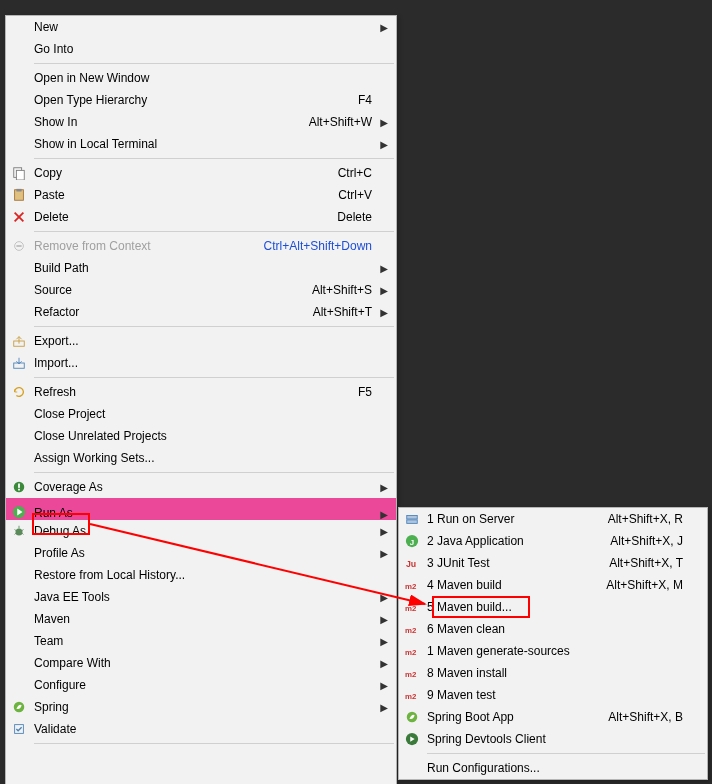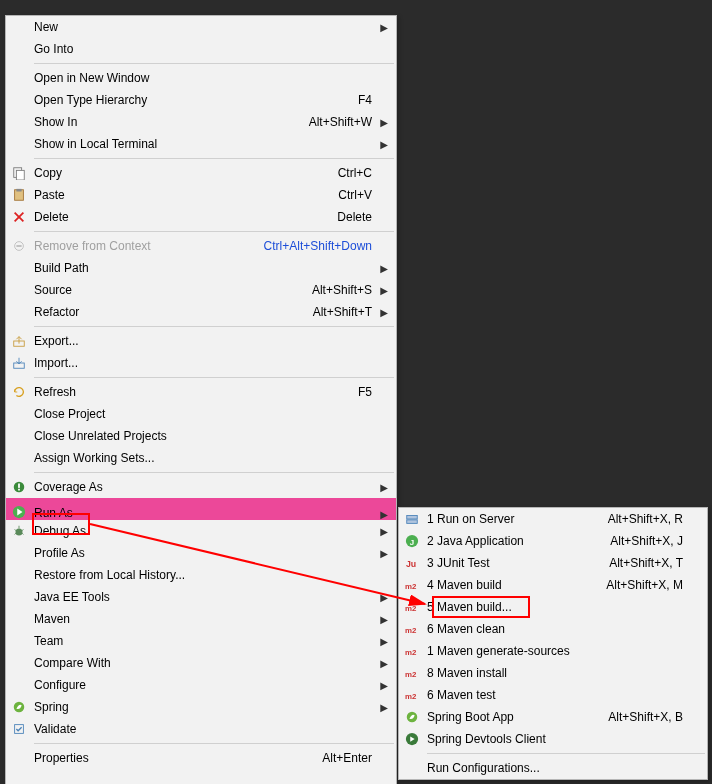--- a/index.html
+++ b/index.html
@@ -327,26 +327,20 @@
       <span class="icon">
         <svg class="svg" viewBox="0 0 16 16">
           <rect x="3" y="3" width="10" height="10" fill="none" stroke="#4a82b8"></rect>
           <path d="M5 8 l2 2 l4 -4" fill="none" stroke="#4a82b8" stroke-width="1.5"></path>
         </svg>
       </span>
       <span class="label">Validate</span>
       <span class="submenu-arrow">&nbsp;</span>
     </div>
     <div class="sep"></div>
-    <div class="item">
-      <span class="icon"></span>
-      <span class="label">Properties</span>
-      <span class="shortcut">Alt+Enter</span>
-      <span class="submenu-arrow">&nbsp;</span>
-    </div>
   </div>
 
 <div class="menu menu-sub" id="sub-menu">
     <div class="item">
       <span class="icon">
         <svg class="svg" viewBox="0 0 16 16">
           <rect x="2" y="4" width="12" height="4" fill="#b0c4de" stroke="#4a82b8"></rect>
           <rect x="2" y="9" width="12" height="4" fill="#b0c4de" stroke="#4a82b8"></rect>
         </svg>
       </span>
@@ -420,21 +414,21 @@
       </span>
       <span class="label">8 Maven install</span>
       <span class="submenu-arrow">&nbsp;</span>
     </div>
     <div class="item">
       <span class="icon">
         <svg class="svg" viewBox="0 0 16 16">
           <text x="0" y="12" font-size="9" fill="#cc3333" font-weight="bold">m2</text>
         </svg>
       </span>
-      <span class="label">6 Maven test</span>
+      <span class="label">9 Maven test</span>
       <span class="submenu-arrow">&nbsp;</span>
     </div>
     <div class="item">
       <span class="icon">
         <svg class="svg" viewBox="0 0 16 16">
           <circle cx="8" cy="8" r="6" fill="#6db33f"></circle>
           <path d="M5 10 q3 -6 6 -4 q-1 5 -6 4" fill="#fff"></path>
         </svg>
       </span>
       <span class="label">Spring Boot App</span>

